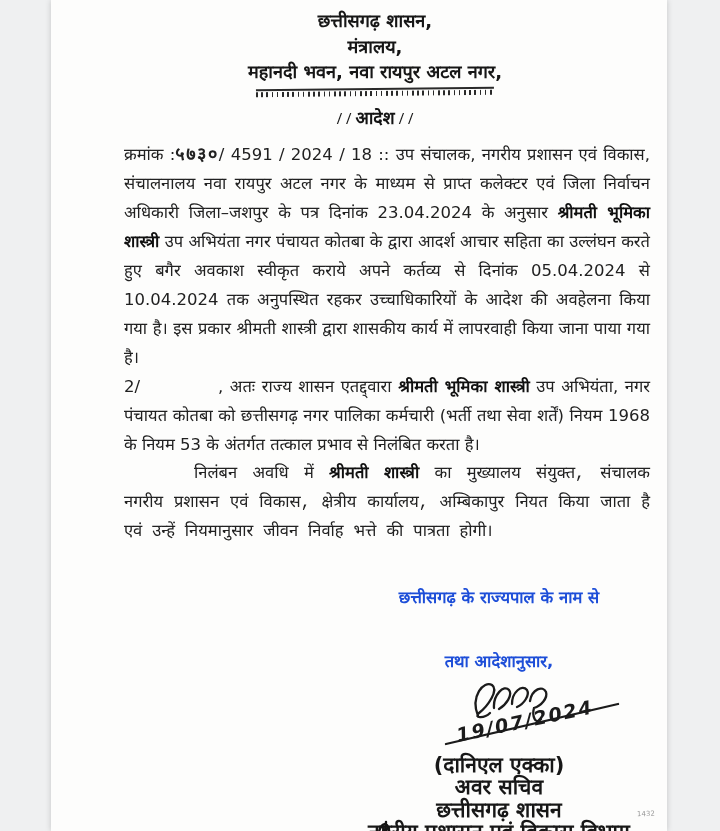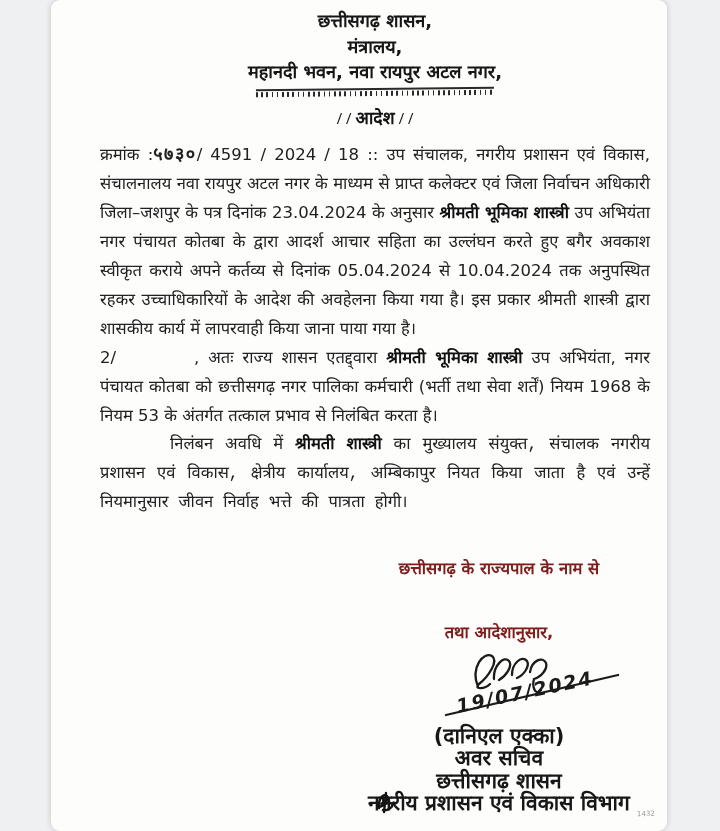--- a/index.html
+++ b/index.html
@@ -12,21 +12,20 @@
     position: relative;
   }
   .page {
     position: absolute;
     left: 51px; top: 0;
     width: 616px; height: 831px;
     background: #fdfdfc;
     box-shadow: 0 0 6px rgba(0,0,0,0.18);
     padding: 8px 17px 0 49px;
     overflow: hidden;
-    border-radius: 9px;
   }
   .header { text-align: center; }
   .header .hline {
     font-weight: bold;
     font-size: 18px;
     line-height: 25.5px;
     color: #161616;
   }
   .sep {
     width: 238px;
@@ -48,42 +47,42 @@
     font-family: Liberation Serif, serif;
   }
   .date-line {
     text-align: right;
     padding-right: 32px;
     margin-top: 9px;
     font-size: 16.5px;
     color: #202020;
   }
   .date-line .hw { font-weight: bold; font-size: 19px; letter-spacing: 1px; }
-  .body-text { margin-top: 10px; }
+  .body-text { margin-top: 10px; margin-left: 24px; }
   .para {
     font-size: 16.5px;
     line-height: 29px;
     text-align: justify;
     color: #212121;
   }
   .para span.b { font-weight: bold; color: #101010; }
   .para span.hw { font-weight: bold; font-size: 18px; letter-spacing: 1.5px; }
   .para span.gap { display: inline-block; }
   .sign-block {
     margin-left: auto;
     margin-top: 22px;
     width: 302px;
     text-align: center;
     position: relative;
   }
   .sign-block .sline {
     font-weight: bold;
     font-size: 16.5px;
     line-height: 24px;
-    color: #7f1d1d;
+    color: #1d4ed8;
     margin-top: 40px;
   }
   .signature-wrap {
     position: relative;
     height: 78px;
     margin-top: 2px;
   }
   .signature-wrap svg { position: absolute; left: 92px; top: 0; }
   .sig-date {
     font-size: 19px;

